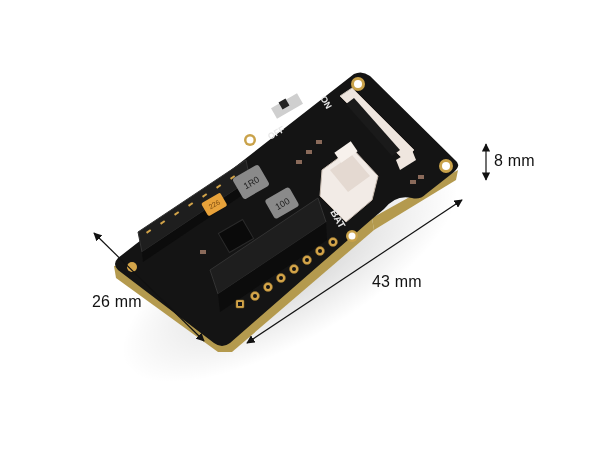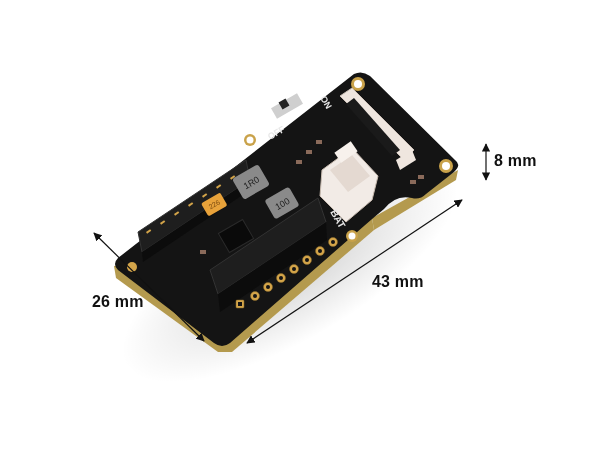--- a/index.html
+++ b/index.html
@@ -1,18 +1,18 @@
 <!DOCTYPE html>
 <html><head>
 <meta charset="utf-8">
 <style>
   html,body{margin:0;padding:0;background:#ffffff;}
   #stage{position:relative;width:600px;height:450px;overflow:hidden;background:#ffffff;font-family:"Liberation Sans","DejaVu Sans",sans-serif;}
   svg{position:absolute;left:0;top:0;}
-  .dim-label{position:absolute;font-size:16px;color:#111;font-weight:700;letter-spacing:0.2px;white-space:nowrap;}
+  .dim-label{position:absolute;font-size:16px;color:#111;font-weight:400;letter-spacing:0.2px;white-space:nowrap;}
 </style>
 </head>
 <body>
 
 <div id="stage">
   <svg width="600" height="450" viewBox="0 0 600 450">
     <defs>
       <radialGradient id="shadow" cx="50%" cy="50%" r="50%">
         <stop offset="0%" stop-color="#000" stop-opacity="0.18"></stop>
         <stop offset="100%" stop-color="#000" stop-opacity="0"></stop>

